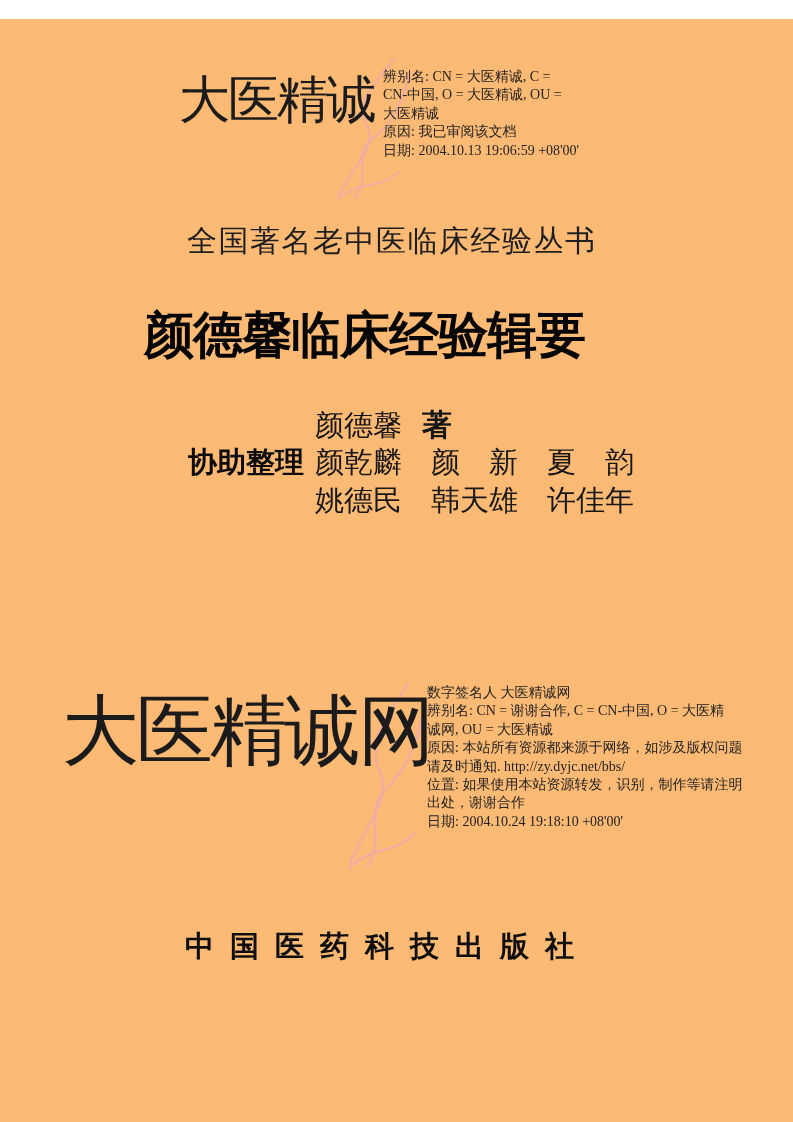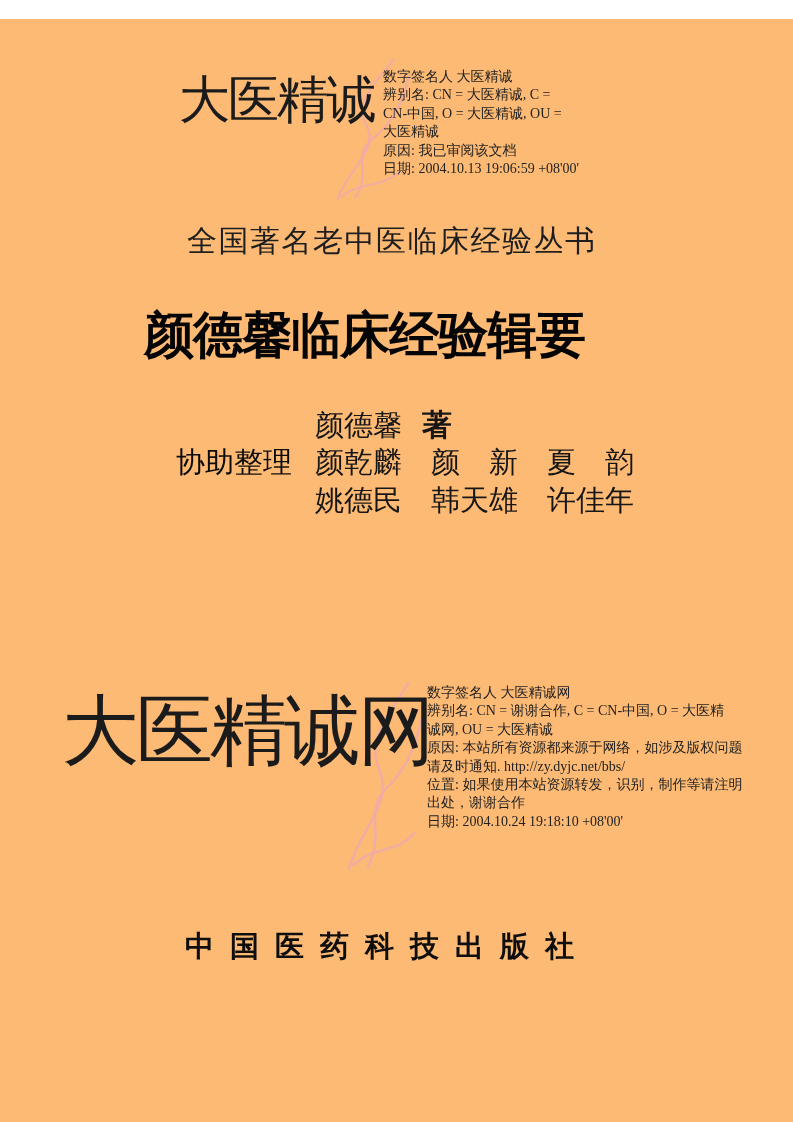--- a/index.html
+++ b/index.html
@@ -89,23 +89,23 @@
   .r3 { top: 467px; }
   .r4 { top: 501px; }
   .zhu {
     font-family: "Liberation Sans", "DejaVu Sans", sans-serif;
     font-weight: 800;
     margin-left: 20px;
     font-size: 30px;
   }
   .assist-label {
     position: absolute;
-    left: 176px; top: 429px;
+    left: 188px; top: 429px;
     font-family: "Liberation Sans", "DejaVu Sans", sans-serif;
-    font-weight: 400;
+    font-weight: 700;
     font-size: 29px;
     line-height: 1;
     color: #0c0c0c;
     white-space: nowrap;
     z-index: 2;
   }
 
   .publisher {
     position: absolute;
     left: 185px; top: 908px;
@@ -124,21 +124,20 @@
 
   <div class="big-sig sig1">大医精诚</div>
 
   <svg class="flourish f1" viewBox="0 0 100 200" preserveAspectRatio="none" aria-hidden="true">
     <path d="M64 6 C 44 40, 22 62, 36 94 C 50 126, 16 152, 6 192"></path>
     <path d="M80 28 C 72 70, 62 92, 42 112 C 20 134, 42 160, 24 190"></path>
     <path d="M10 188 C 32 168, 50 178, 70 156"></path>
   </svg>
 
   <div class="sig-block sb1">
-    <div>数字签名人 大医精诚</div>
     <div>辨别名: CN = 大医精诚, C =</div>
     <div>CN-中国, O = 大医精诚, OU =</div>
     <div>大医精诚</div>
     <div>原因: 我已审阅该文档</div>
     <div>日期: 2004.10.13 19:06:59 +08'00'</div>
   </div>
 
   <div class="series">全国著名老中医临床经验丛书</div>
 
   <div class="title">颜德馨临床经验辑要</div>

